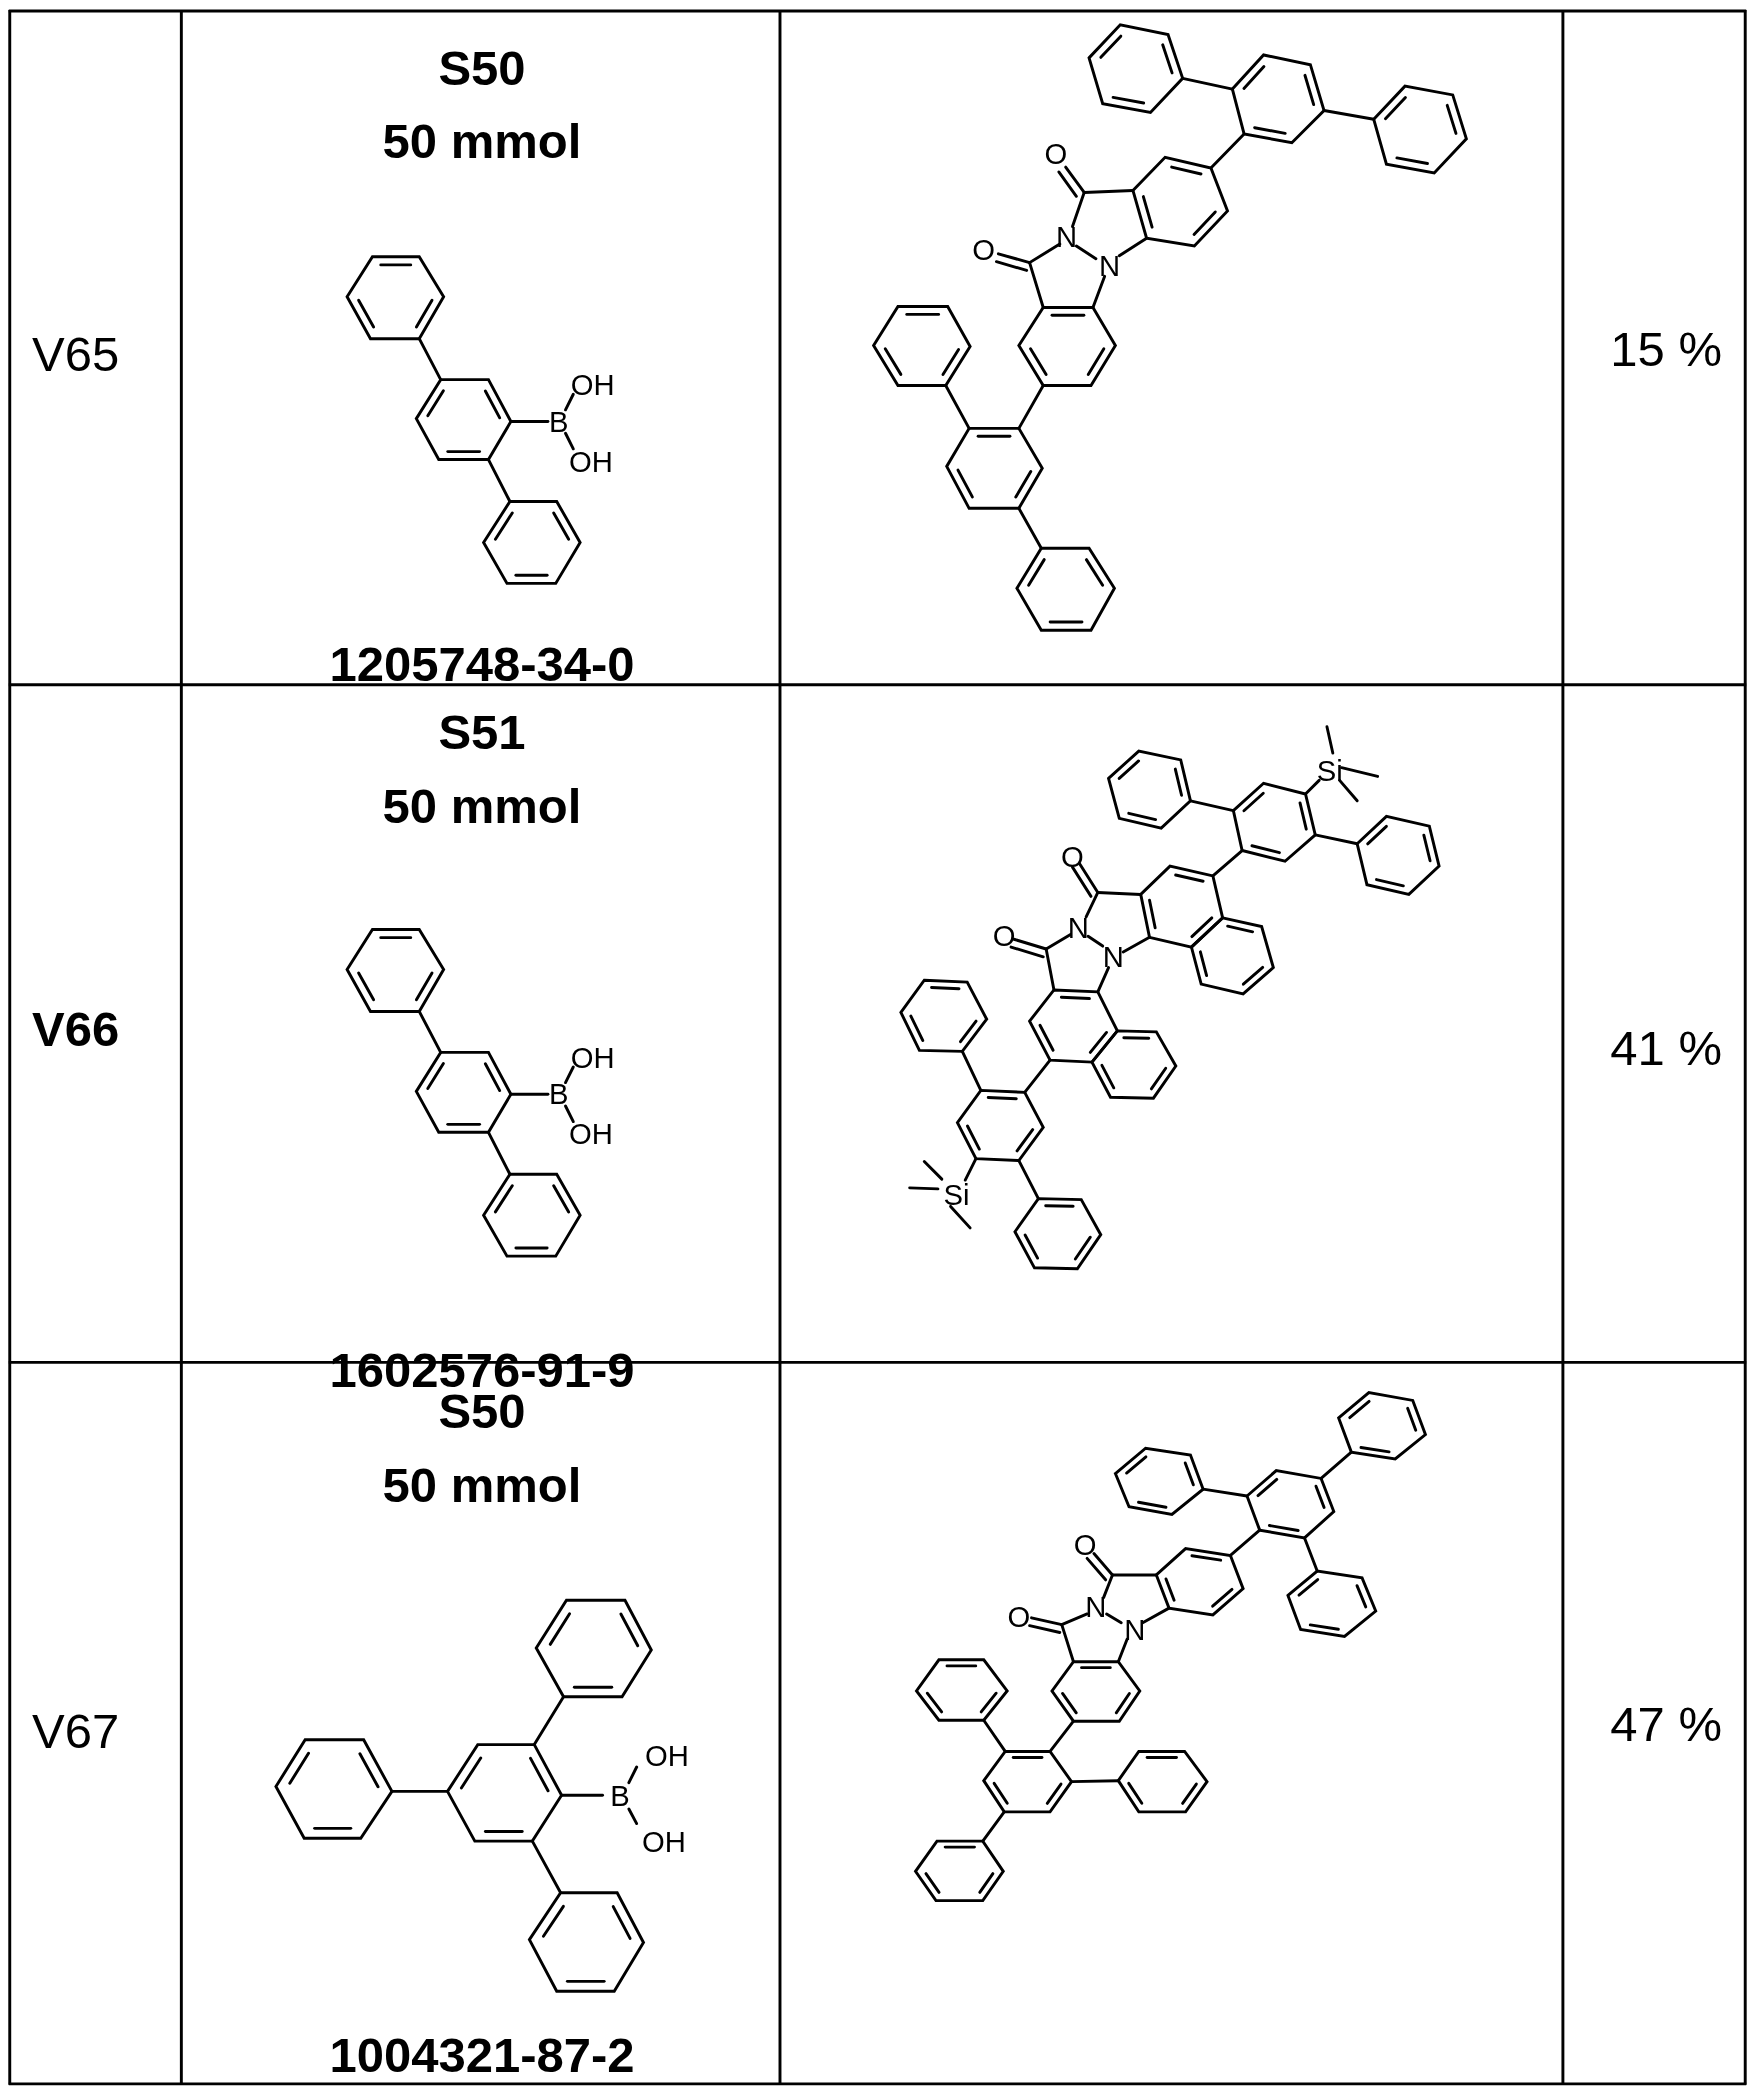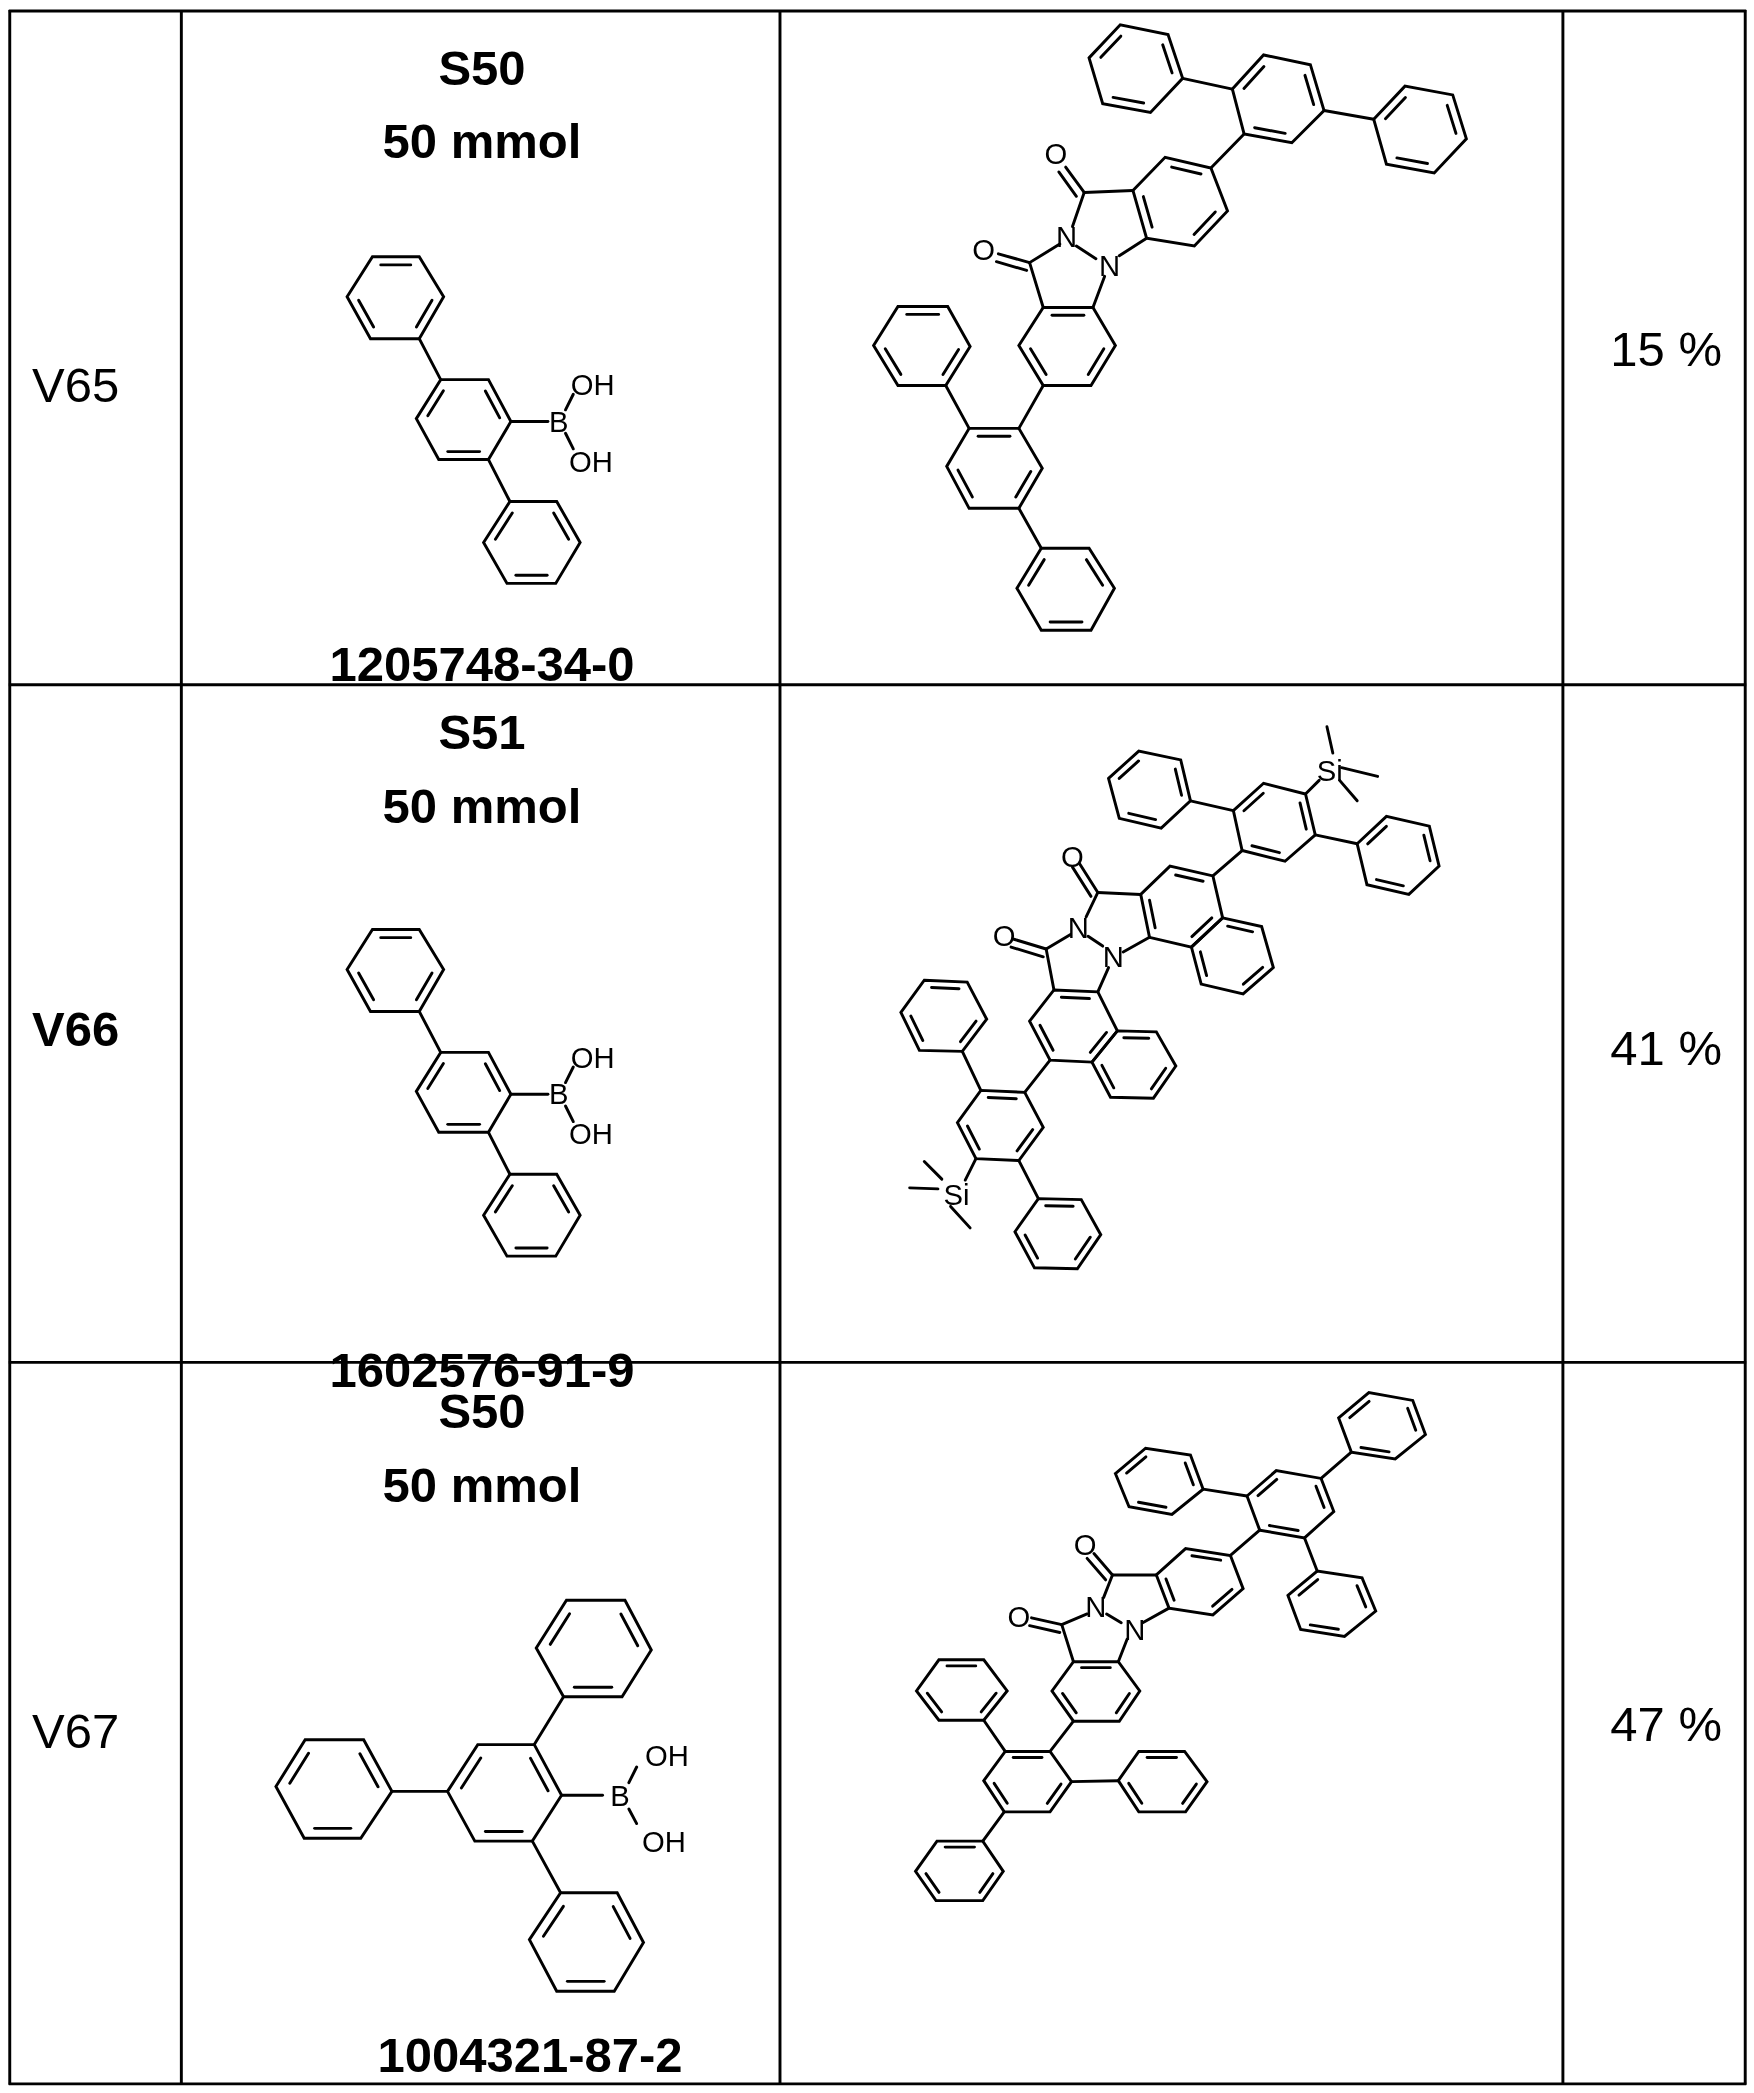--- a/index.html
+++ b/index.html
@@ -289,30 +289,30 @@
         <line x1="1089" y1="1666" x2="1058" y2="1659"></line>
         <line x1="1087" y1="1674" x2="1056" y2="1667"></line>
         <text x="1113" y="1584">O</text>
         <text x="1045" y="1658">O</text>
         <text x="1124" y="1648">N</text>
         <text x="1164" y="1671">N</text>
       </g>
     </g>
 </svg>
 
-<div class="cell-text" style="left:32px; top:330px;margin-top:31px;">V65</div>
+<div class="cell-text" style="left:32px; top:330px;">V65</div>
 <div class="cell-text center" style="left:482px; top:44px;">S50</div>
 <div class="cell-text center" style="left:482px; top:117px;">50 mmol</div>
 <div class="cell-text center" style="left:482px; top:624px;margin-top:16px;">1205748-34-0</div>
 <div class="cell-text right" style="left:1722px; top:325px;">15 %</div>
 
 <div class="cell-text" style="left:32px; top:1005px;font-weight:bold;">V66</div>
 <div class="cell-text center" style="left:482px; top:708px;">S51</div>
 <div class="cell-text center" style="left:482px; top:782px;">50 mmol</div>
 <div class="cell-text center" style="left:482px; top:1346px;">1602576-91-9</div>
 <div class="cell-text right" style="left:1722px; top:1000px;margin-top:24px;">41 %</div>
 
 <div class="cell-text" style="left:32px; top:1707px;">V67</div>
 <div class="cell-text center" style="left:482px; top:1387px;">S50</div>
 <div class="cell-text center" style="left:482px; top:1461px;">50 mmol</div>
-<div class="cell-text center" style="left:482px; top:2031px;margin-left:48px;">1004321-87-2</div>
+<div class="cell-text center" style="left:482px; top:2031px;">1004321-87-2</div>
 <div class="cell-text right" style="left:1722px; top:1700px;">47 %</div>
 
 
 </body></html>

